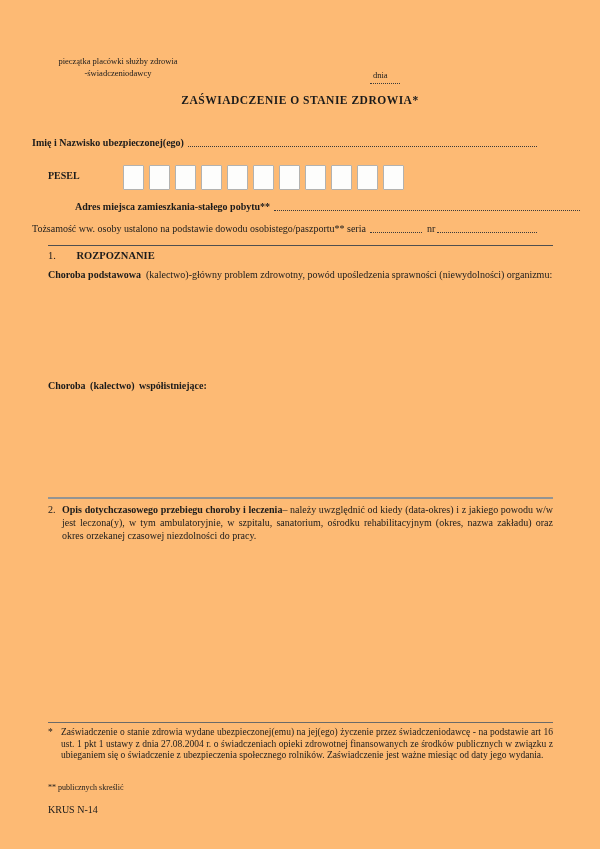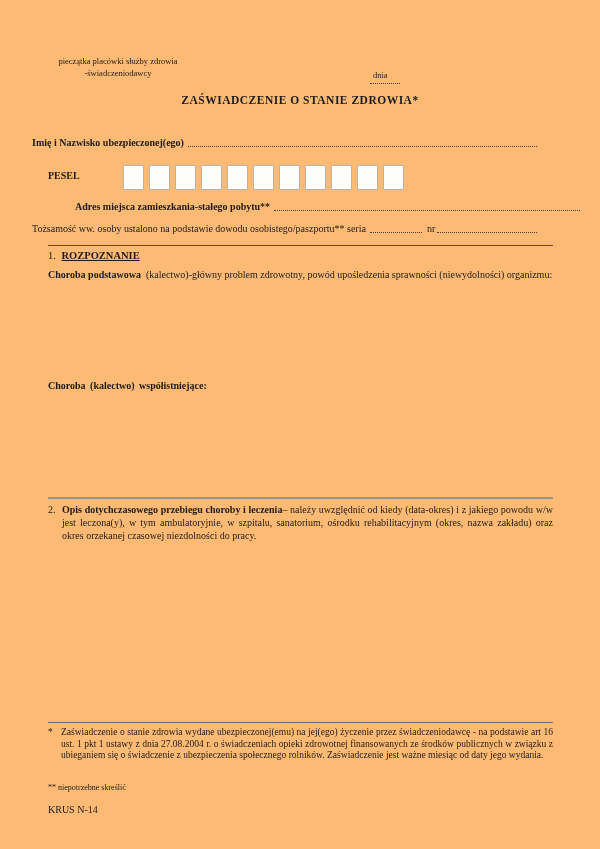--- a/index.html
+++ b/index.html
@@ -73,21 +73,21 @@
   .sep { position: absolute; left: 48px; width: 505px; }
   .sep1 { top: 245px; border-top: 1.6px solid #4f4f4f; }
   .sep2 { top: 497px; border-top: 2px solid #949492; }
   .sep3 { top: 722px; border-top: 1.6px solid #6b6b69; }
 
   
   .rozpoznanie {
     position: absolute; left: 48px; top: 250px; font-size: 10.5px;
   }
   .rozpoznanie .num { font-weight: normal; }
-  .rozpoznanie .head { font-weight: bold; margin-left: 3px; text-decoration: underline; }
+  .rozpoznanie .head { font-weight: bold; margin-left: 18px; }
 
   .choroba-podst {
     position: absolute; left: 48px; top: 268px; width: 505px;
     font-size: 10px; line-height: 1.32;
   }
   .choroba-podst .b { font-weight: bold; margin-right: 5px; }
 
   .choroba-wspol {
     position: absolute; left: 48px; top: 380px;
     font-size: 10px; font-weight: bold; word-spacing: 2px;
@@ -190,17 +190,17 @@
     <span class="body"><span class="b">Opis dotychczasowego przebiegu choroby i leczenia</span><span>– należy uwzględnić od kiedy (data-okres) i z jakiego powodu w/w jest leczona(y), w tym ambulatoryjnie, w szpitalu, sanatorium, ośrodku rehabilitacyjnym (okres, nazwa zakładu) oraz okres orzekanej czasowej niezdolności do pracy.</span></span>
   </div>
 
   <div class="sep sep3"></div>
 
   <div class="footnote1">
     <span class="marker">*</span>
     <span class="body">Zaświadczenie o stanie zdrowia wydane ubezpieczonej(emu) na jej(ego) życzenie przez świadczeniodawcę - na podstawie art 16 ust. 1 pkt 1 ustawy z dnia 27.08.2004 r. o świadczeniach opieki zdrowotnej finansowanych ze środków publicznych w związku z ubieganiem się o świadczenie z ubezpieczenia społecznego rolników. Zaświadczenie jest ważne miesiąc od daty jego wydania.</span>
   </div>
 
-  <div class="footnote2">** niepotrzebne skreślić</div>
+  <div class="footnote2">** publicznych skreślić</div>
 
   <div class="form-code">KRUS N-14</div>
 
 </div>
 
 </body></html>

